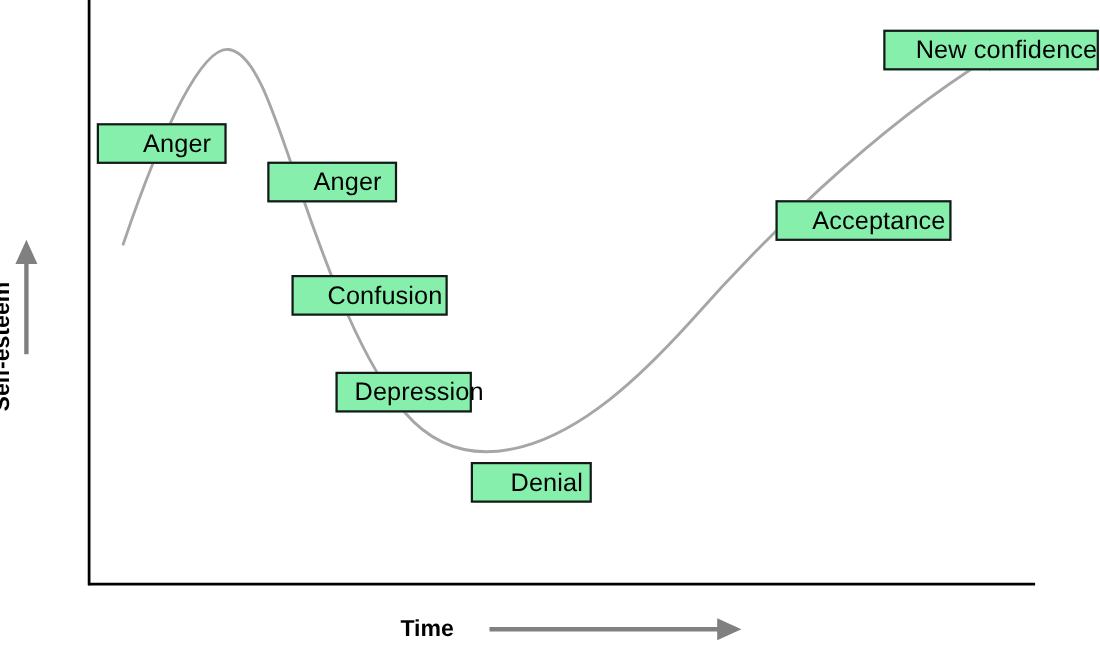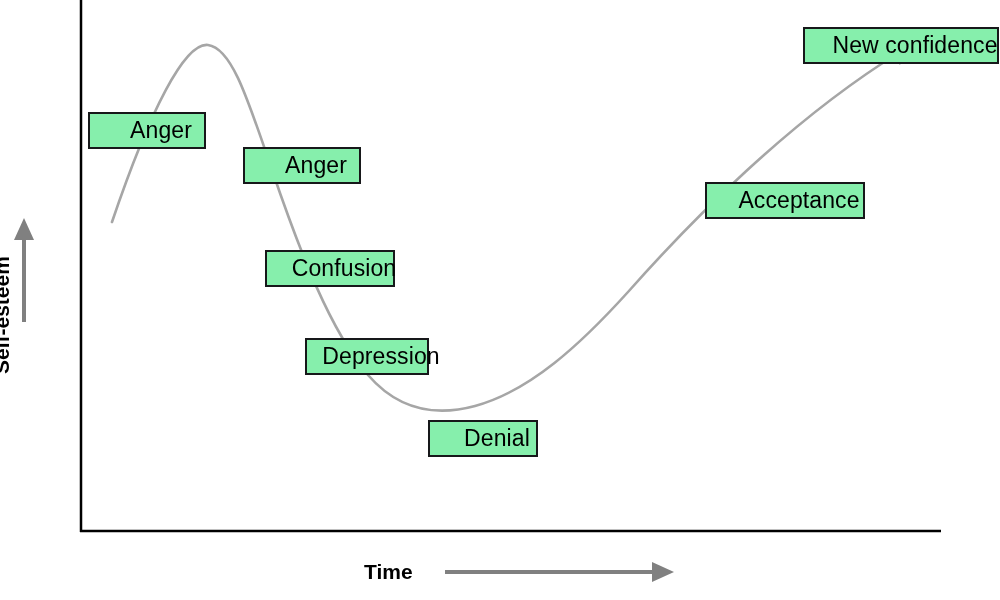--- a/index.html
+++ b/index.html
@@ -85,21 +85,21 @@
   </svg>
 
   <div class="stage-label" style="left:88px; top:112px; width:118px; height:37px;">
     <span>Anger</span>
   </div>
 
   <div class="stage-label" style="left:243px; top:147px; width:118px; height:37px;">
     <span>Anger</span>
   </div>
 
-  <div class="stage-label" style="left:265px; top:250px; width:130px; height:37px;">
+  <div class="stage-label" style="left:265px; top:250px; width:142px; height:37px;">
     <span>Confusion</span>
   </div>
 
   <div class="stage-label" style="left:305px; top:338px; width:124px; height:37px;">
     <span>Depression</span>
   </div>
 
   <div class="stage-label" style="left:428px; top:420px; width:110px; height:37px;">
     <span>Denial</span>
   </div>

